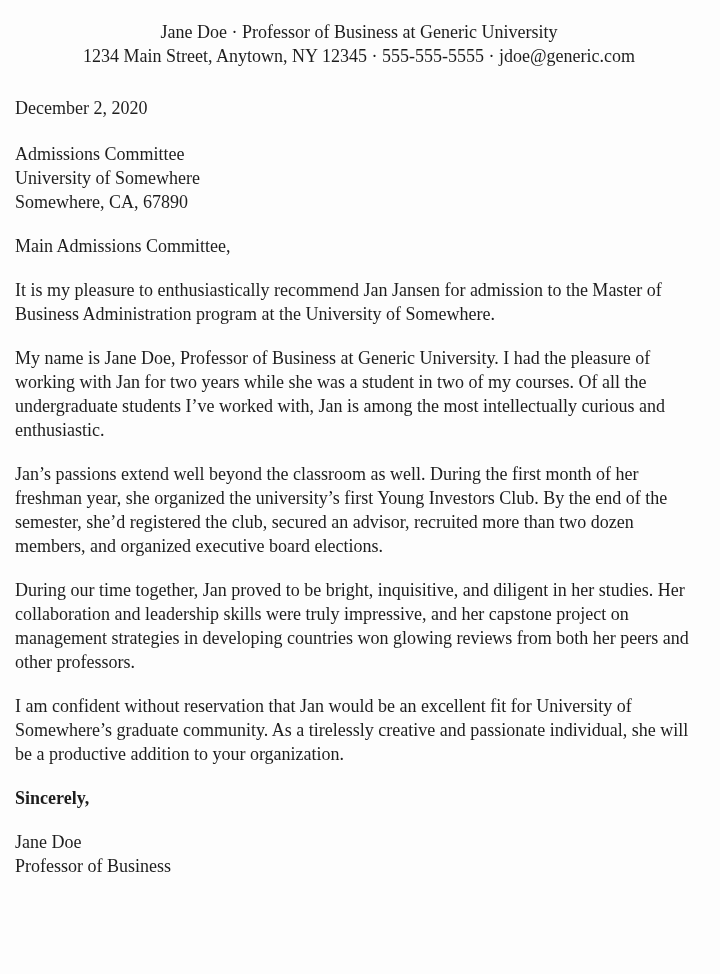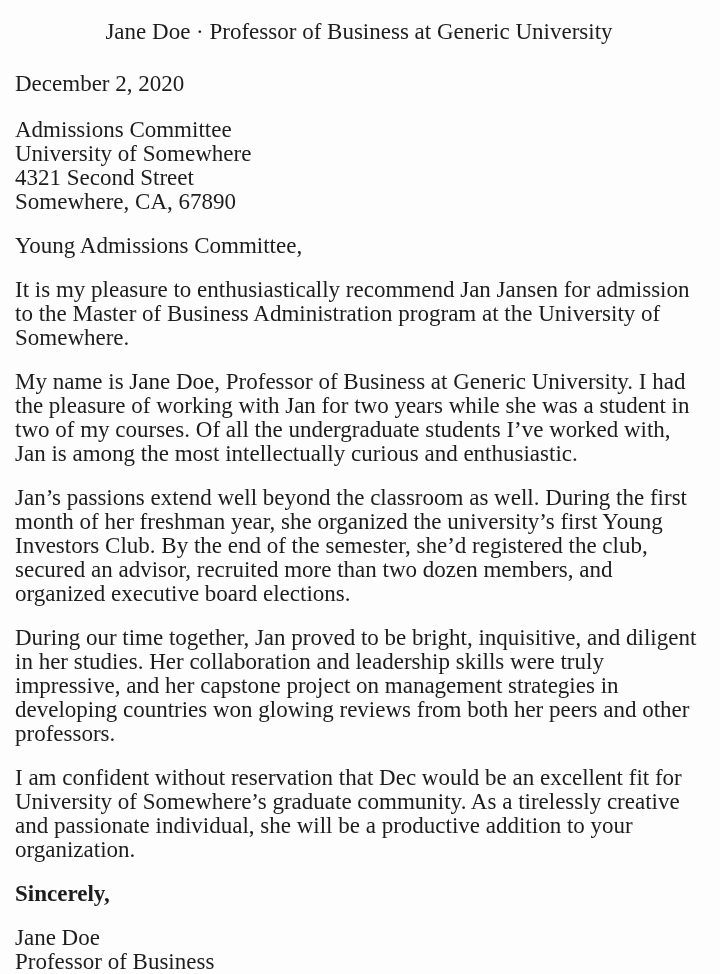--- a/index.html
+++ b/index.html
@@ -8,21 +8,21 @@
     background: #ffffff;
   }
   .page {
     position: relative;
     width: 720px;
     height: 974px;
     box-sizing: border-box;
     background: #fdfdfd;
     color: #1d1d1d;
     font-family: "Liberation Serif", serif;
-    font-size: 23px;
+    font-size: 18px;
     line-height: 24px;
     padding: 20px 17px 0 15px;
     overflow: hidden;
     -webkit-font-smoothing: antialiased;
   }
   .letterhead {
     text-align: center;
   }
   .letterhead .lh-line {
     white-space: nowrap;
@@ -48,42 +48,42 @@
     margin-top: 20px;
   }
 </style>
 </head>
 <body>
 
 <div class="page">
 
   <header class="letterhead">
     <div class="lh-line">Jane Doe · Professor of Business at Generic University</div>
+    <div class="lh-line">1234 Main Street, Anytown, NY 12345 · 555-555-5555 · jdoe@generic.com</div>
   </header>
 
   <div class="date">December 2, 2020</div>
 
   <div class="recipient">
     <div>Admissions Committee</div>
     <div>University of Somewhere</div>
-    <div>4321 Second Street</div>
     <div>Somewhere, CA, 67890</div>
   </div>
 
-  <div class="salutation">Young Admissions Committee,</div>
+  <div class="salutation">Main Admissions Committee,</div>
 
   <p class="para">It is my pleasure to enthusiastically recommend Jan Jansen for admission to the Master of Business Administration program at the University of Somewhere.</p>
 
   <p class="para">My name is Jane Doe, Professor of Business at Generic University. I had the pleasure of working with Jan for two years while she was a student in two of my courses. Of all the undergraduate students I’ve worked with, Jan is among the most intellectually curious and enthusiastic.</p>
 
   <p class="para">Jan’s passions extend well beyond the classroom as well. During the first month of her freshman year, she organized the university’s first Young Investors Club. By the end of the semester, she’d registered the club, secured an advisor, recruited more than two dozen members, and organized executive board elections.</p>
 
   <p class="para">During our time together, Jan proved to be bright, inquisitive, and diligent in her studies. Her collaboration and leadership skills were truly impressive, and her capstone project on management strategies in developing countries won glowing reviews from both her peers and other professors.</p>
 
-  <p class="para">I am confident without reservation that Dec would be an excellent fit for University of Somewhere’s graduate community. As a tirelessly creative and passionate individual, she will be a productive addition to your organization.</p>
+  <p class="para">I am confident without reservation that Jan would be an excellent fit for University of Somewhere’s graduate community. As a tirelessly creative and passionate individual, she will be a productive addition to your organization.</p>
 
 
   <div class="closing">Sincerely,</div>
 
   <div class="signature">
     <div>Jane Doe</div>
     <div>Professor of Business</div>
   </div>
 
 </div>

